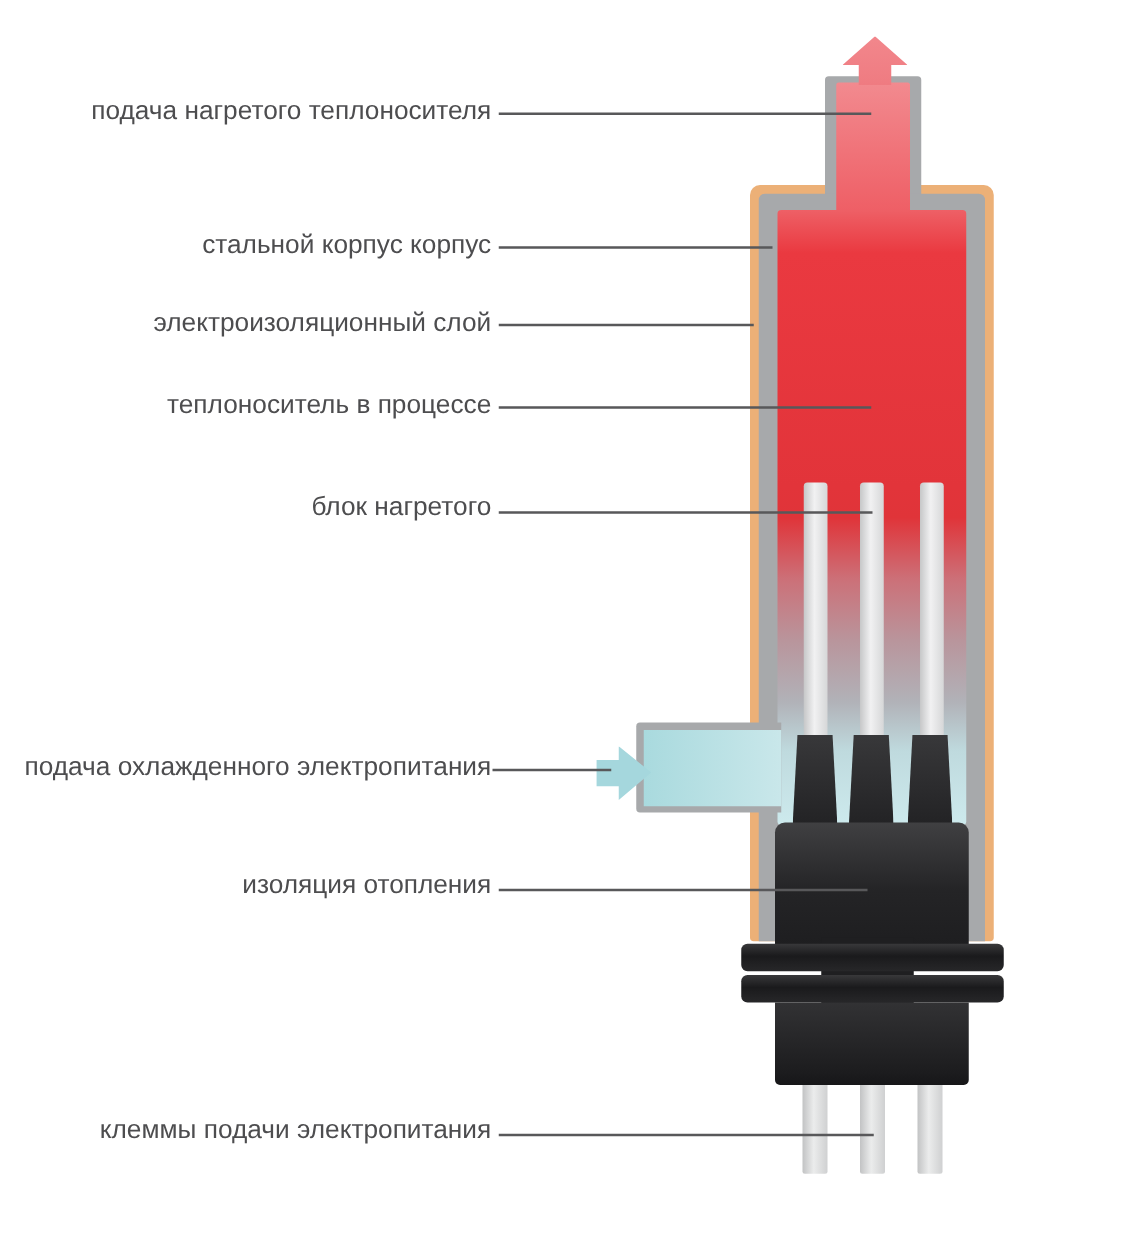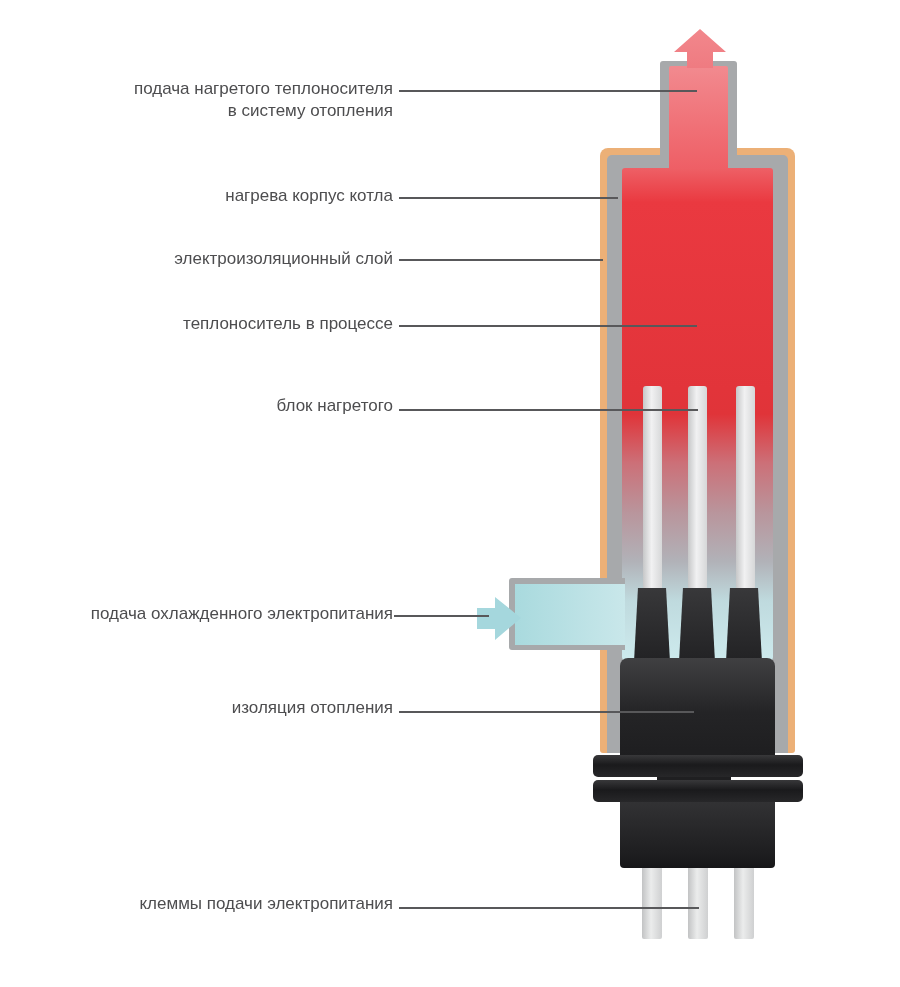--- a/index.html
+++ b/index.html
@@ -41,21 +41,21 @@
   .ring{left:593px;width:210px;height:22px;border-radius:5px;
     background:linear-gradient(180deg,#38383a 0%,#1a1a1c 45%,#272729 100%);}
   .ring1{top:755px;} .ring2{top:780px;}
   .block-lower{left:620px;top:802px;width:155px;height:66px;border-radius:0 0 4px 4px;
     background:linear-gradient(180deg,#323234 0%,#1c1c1e 85%,#161618 100%);}
   .pin{top:868px;width:20px;height:71px;border-radius:0 0 2px 2px;
     background:linear-gradient(90deg,#c2c3c4 0%,#ebecec 45%,#cfd0d1 100%);}
   .pin1{left:642px;} .pin2{left:688px;} .pin3{left:734px;}
   
   .leader{position:absolute;height:2px;background:#58585a;}
-  .label{position:absolute;right:507px;text-align:right;font-size:17px;line-height:21.5px;
+  .label{position:absolute;right:507px;text-align:right;font-size:21px;line-height:21.5px;
     color:#4d4d4f;white-space:nowrap;}
 </style>
 </head>
 <body>
 
 <div id="stage">
 
   <div class="part body-orange"></div>
   <div class="part neck-gray"></div>
   <div class="part body-gray"></div>
@@ -87,24 +87,23 @@
   <div class="leader" style="top:197px;left:399px;width:219px"></div>
   <div class="leader" style="top:259px;left:399px;width:204px"></div>
   <div class="leader" style="top:325px;left:399px;width:298px"></div>
   <div class="leader" style="top:409px;left:399px;width:299px"></div>
   <div class="leader" style="top:615px;left:394px;width:95px"></div>
   <div class="leader" style="top:711px;left:399px;width:295px"></div>
   <div class="leader" style="top:907px;left:399px;width:300px"></div>
 
   <div class="label" style="top:78px">
     <div>подача нагретого теплоносителя</div>
-    <div>в систему отопления</div>
   </div>
   <div class="label" style="top:185px">
-    <div>нагрева корпус котла</div>
+    <div>стальной корпус корпус</div>
   </div>
   <div class="label" style="top:248px">
     <div>электроизоляционный слой</div>
   </div>
   <div class="label" style="top:313px">
     <div>теплоноситель в процессе</div>
   </div>
   <div class="label" style="top:395px">
     <div>блок нагретого</div>
   </div>

